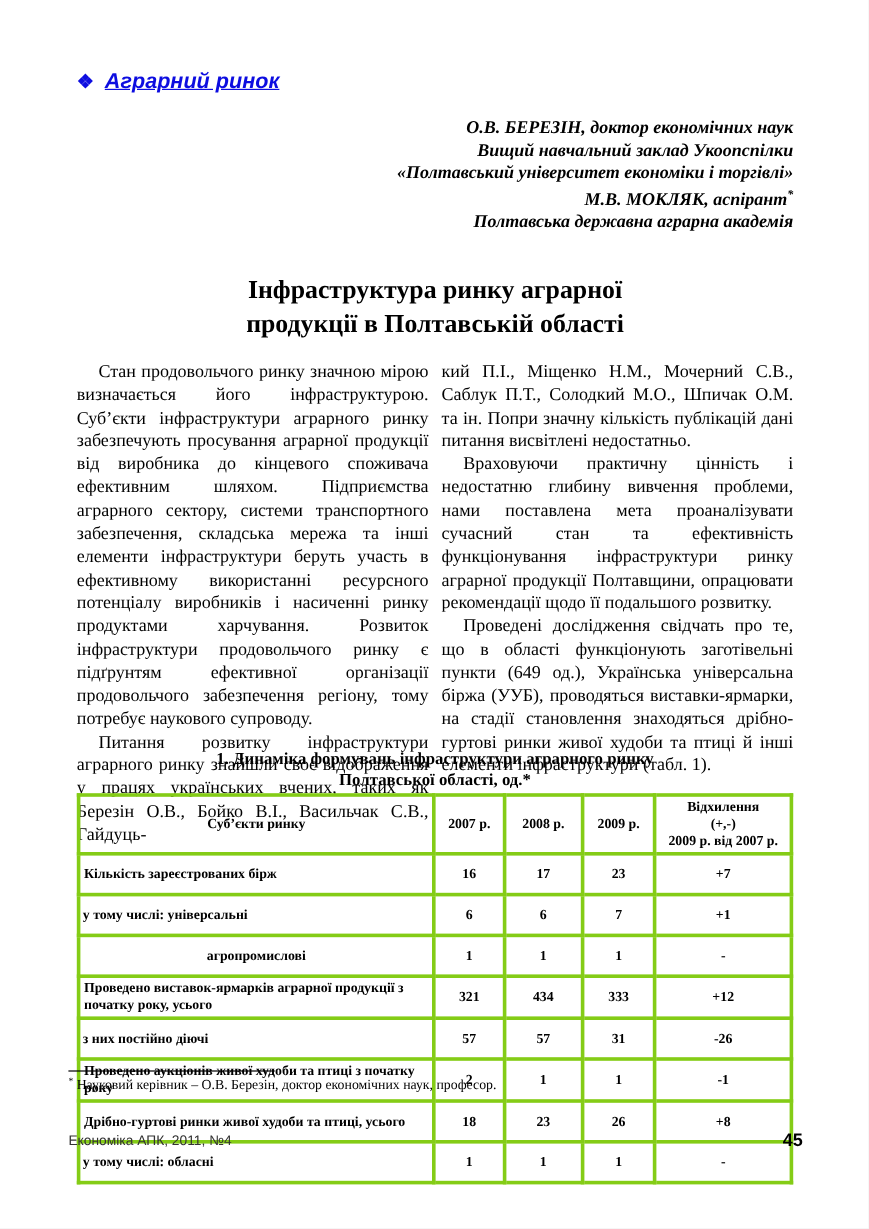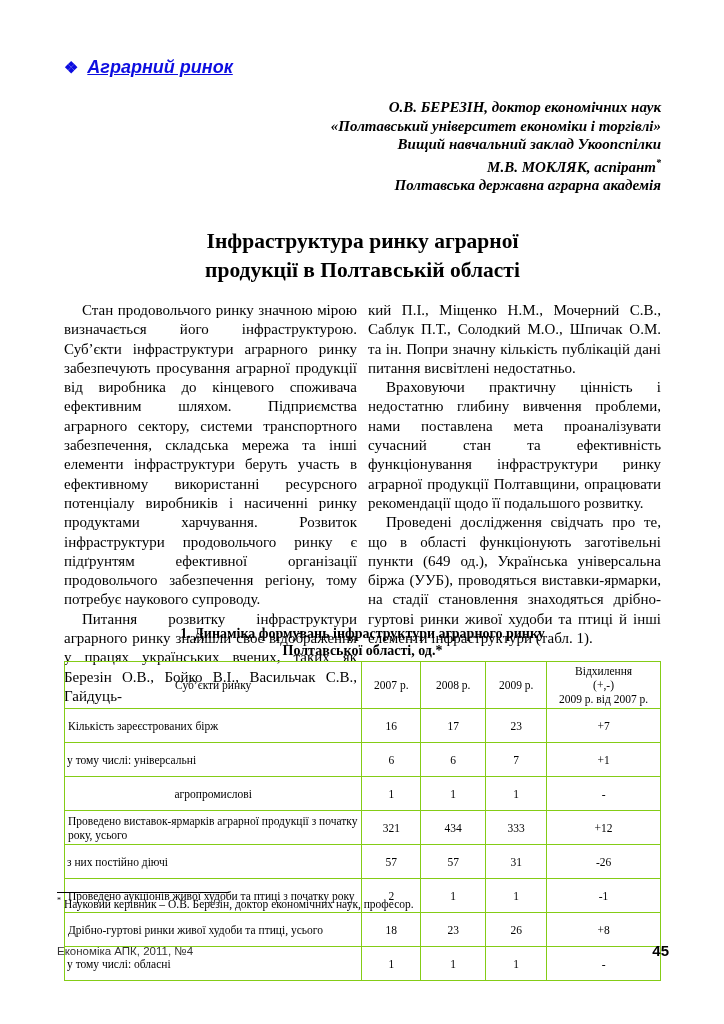--- a/index.html
+++ b/index.html
@@ -54,23 +54,23 @@
     text-align:center; font-weight:bold;
     font-size:14px; line-height:17px;
   }
   
   .data-table {
     position:absolute; top:661px; left:64px; width:597px;
     border-collapse:collapse;
     font-size:11.5px; line-height:14px;
   }
   .data-table th, .data-table td {
-    border:1px solid #84cc16;
+    border:3px solid #84cc16;
     padding:2px 3px;
-    font-weight:normal;
+    font-weight:bold;
     vertical-align:middle;
   }
   .data-table th { text-align:center; height:44px; }
   .data-table td.num { text-align:center; }
   .data-table td.lbl { text-align:left; height:34px; }
   .data-table td.lbl.ind1 { padding-left:2px; }
   .data-table td.lbl.ind2 { text-align:center; }
   .dev-line { display:block; }
   
   .footnote-rule {
@@ -101,22 +101,22 @@
 
 <div class="page">
 
   <div class="section-header">
     <span class="diamond">❖</span>
     <span class="link-text">Аграрний ринок</span>
   </div>
 
   <div class="authors">
     <div>О.В. БЕРЕЗІН, доктор економічних наук</div>
+    <div>Вищий навчальний заклад Укоопспілки</div>
     <div>«Полтавський університет економіки і торгівлі»</div>
-    <div>Вищий навчальний заклад Укоопспілки</div>
     <div><span>М.В. МОКЛЯК, аспірант</span><sup>*</sup></div>
     <div>Полтавська державна аграрна академія</div>
   </div>
 
   <div class="article-title">
     <div>Інфраструктура ринку аграрної</div>
     <div>продукції в Полтавській області</div>
   </div>
 
   <div class="body-cols">

